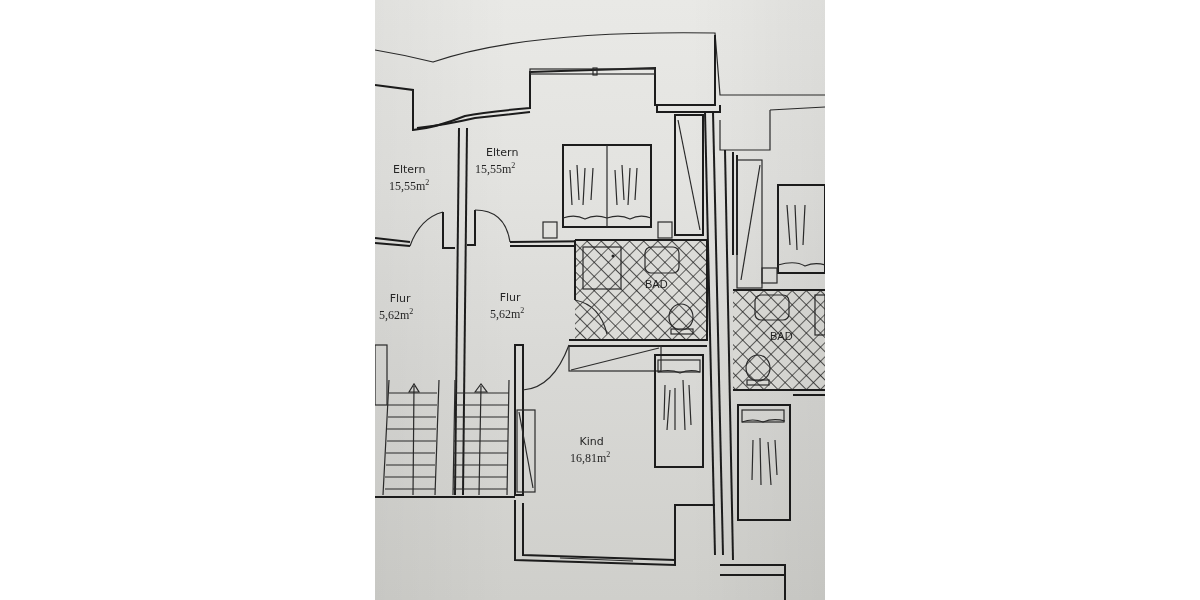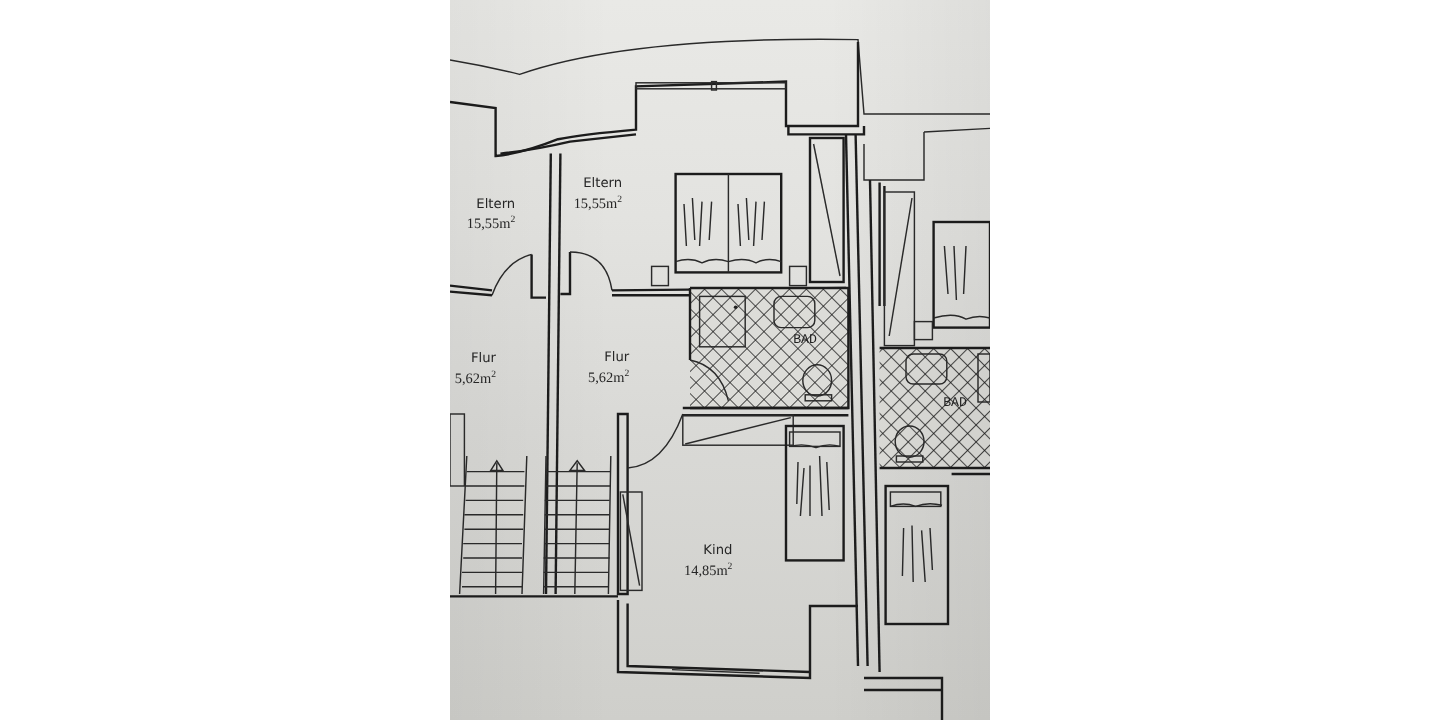--- a/index.html
+++ b/index.html
@@ -3,24 +3,24 @@
 <meta charset="utf-8">
 <style>
   html, body { margin:0; padding:0; }
   body { width:1200px; height:600px; background:#ffffff; position:relative; overflow:hidden; font-family:"DejaVu Sans", sans-serif; }
   #photo { position:absolute; left:375px; top:0; width:450px; height:600px; overflow:hidden;
     background: linear-gradient(180deg, #e9e9e6 0%, #e3e3e0 30%, #d9d9d6 60%, #cfcfcb 100%); }
   #photo .shade { position:absolute; inset:0; background: linear-gradient(90deg, rgba(0,0,0,0.04) 0%, rgba(0,0,0,0) 30%, rgba(0,0,0,0) 70%, rgba(0,0,0,0.05) 100%); pointer-events:none; }
   svg { position:absolute; left:0; top:0; }
   .wall { stroke:#1c1c1c; stroke-width:2; fill:none; }
   .thin { stroke:#2a2a2a; stroke-width:1.2; fill:none; }
-  .label { position:absolute; color:#262626; font-family:"DejaVu Sans", sans-serif; font-size:11px; line-height:13px; text-align:right; }
+  .label { position:absolute; color:#262626; font-family:"DejaVu Sans", sans-serif; font-size:11px; line-height:13px; text-align:center; }
   .label .area { font-size:12px;font-family:Liberation Serif, serif; }
   .label sup { font-size:8px; vertical-align:5px; }
-  .bad { position:absolute; font-family:Liberation Mono, monospace; font-size:11px; color:#222;margin-left:16px; }
+  .bad { position:absolute; font-family:Liberation Sans, sans-serif; font-size:11px; color:#222; }
 </style>
 </head>
 <body>
 
 <div id="photo">
   <svg width="450" height="600" viewBox="0 0 450 600">
     <defs>
       <pattern id="tiles" width="10" height="10" patternUnits="userSpaceOnUse" patternTransform="rotate(45)">
         <rect width="10" height="10" fill="#dcdcd8"></rect>
         <path d="M0 0 L0 10 M0 0 L10 0" stroke="#1a1a1a" stroke-width="1.3"></path>
@@ -145,19 +145,19 @@
     <div class="area"><span>15,55m</span><sup>2</sup></div>
   </div>
   <div class="label" style="left:4px; top:292px;">
     <div style="padding-left:8px;">Flur</div>
     <div class="area"><span>5,62m</span><sup>2</sup></div>
   </div>
   <div class="label" style="left:115px; top:291px;">
     <div style="padding-left:6px;">Flur</div>
     <div class="area"><span>5,62m</span><sup>2</sup></div>
   </div>
-  <div class="label" style="left:195px; top:452px;">
+  <div class="label" style="left:195px; top:435px;">
     <div style="padding-left:3px;">Kind</div>
-    <div class="area"><span>14,85m</span><sup>2</sup></div>
+    <div class="area"><span>16,81m</span><sup>2</sup></div>
   </div>
   <div class="bad" style="left:270px; top:278px;">BAD</div>
   <div class="bad" style="left:395px; top:330px;">BAD</div>
 </div>
 
 </body></html>

